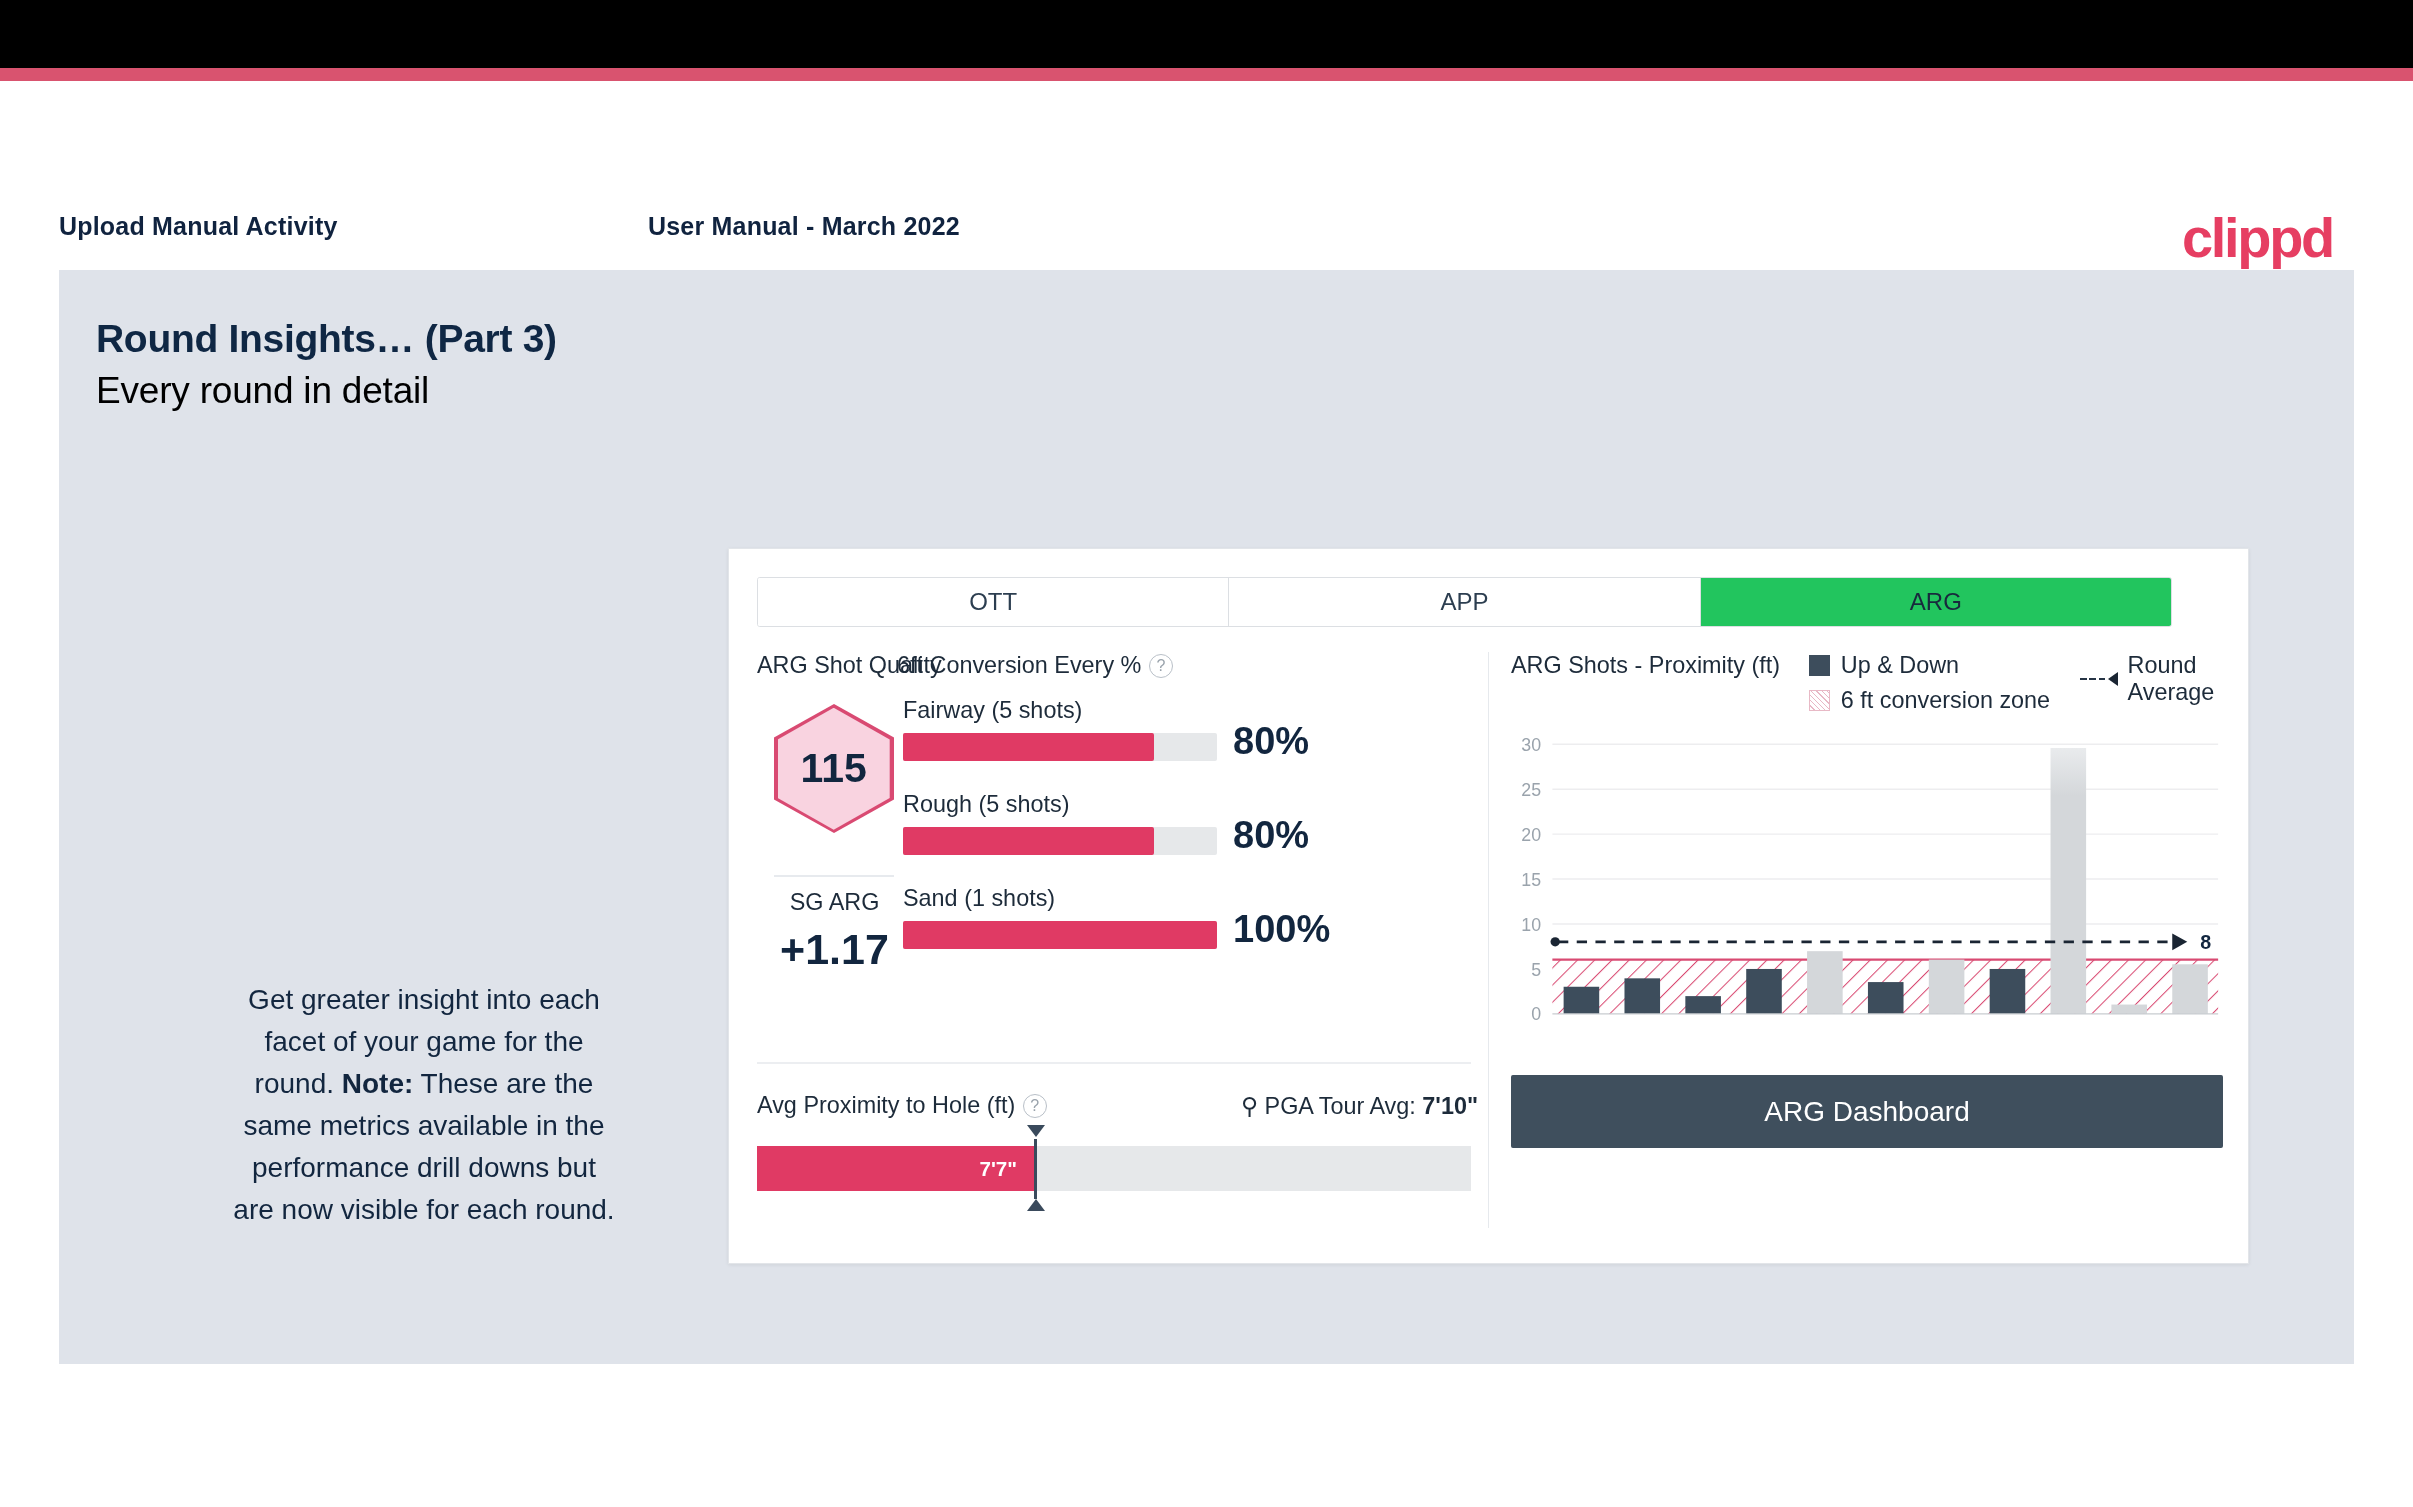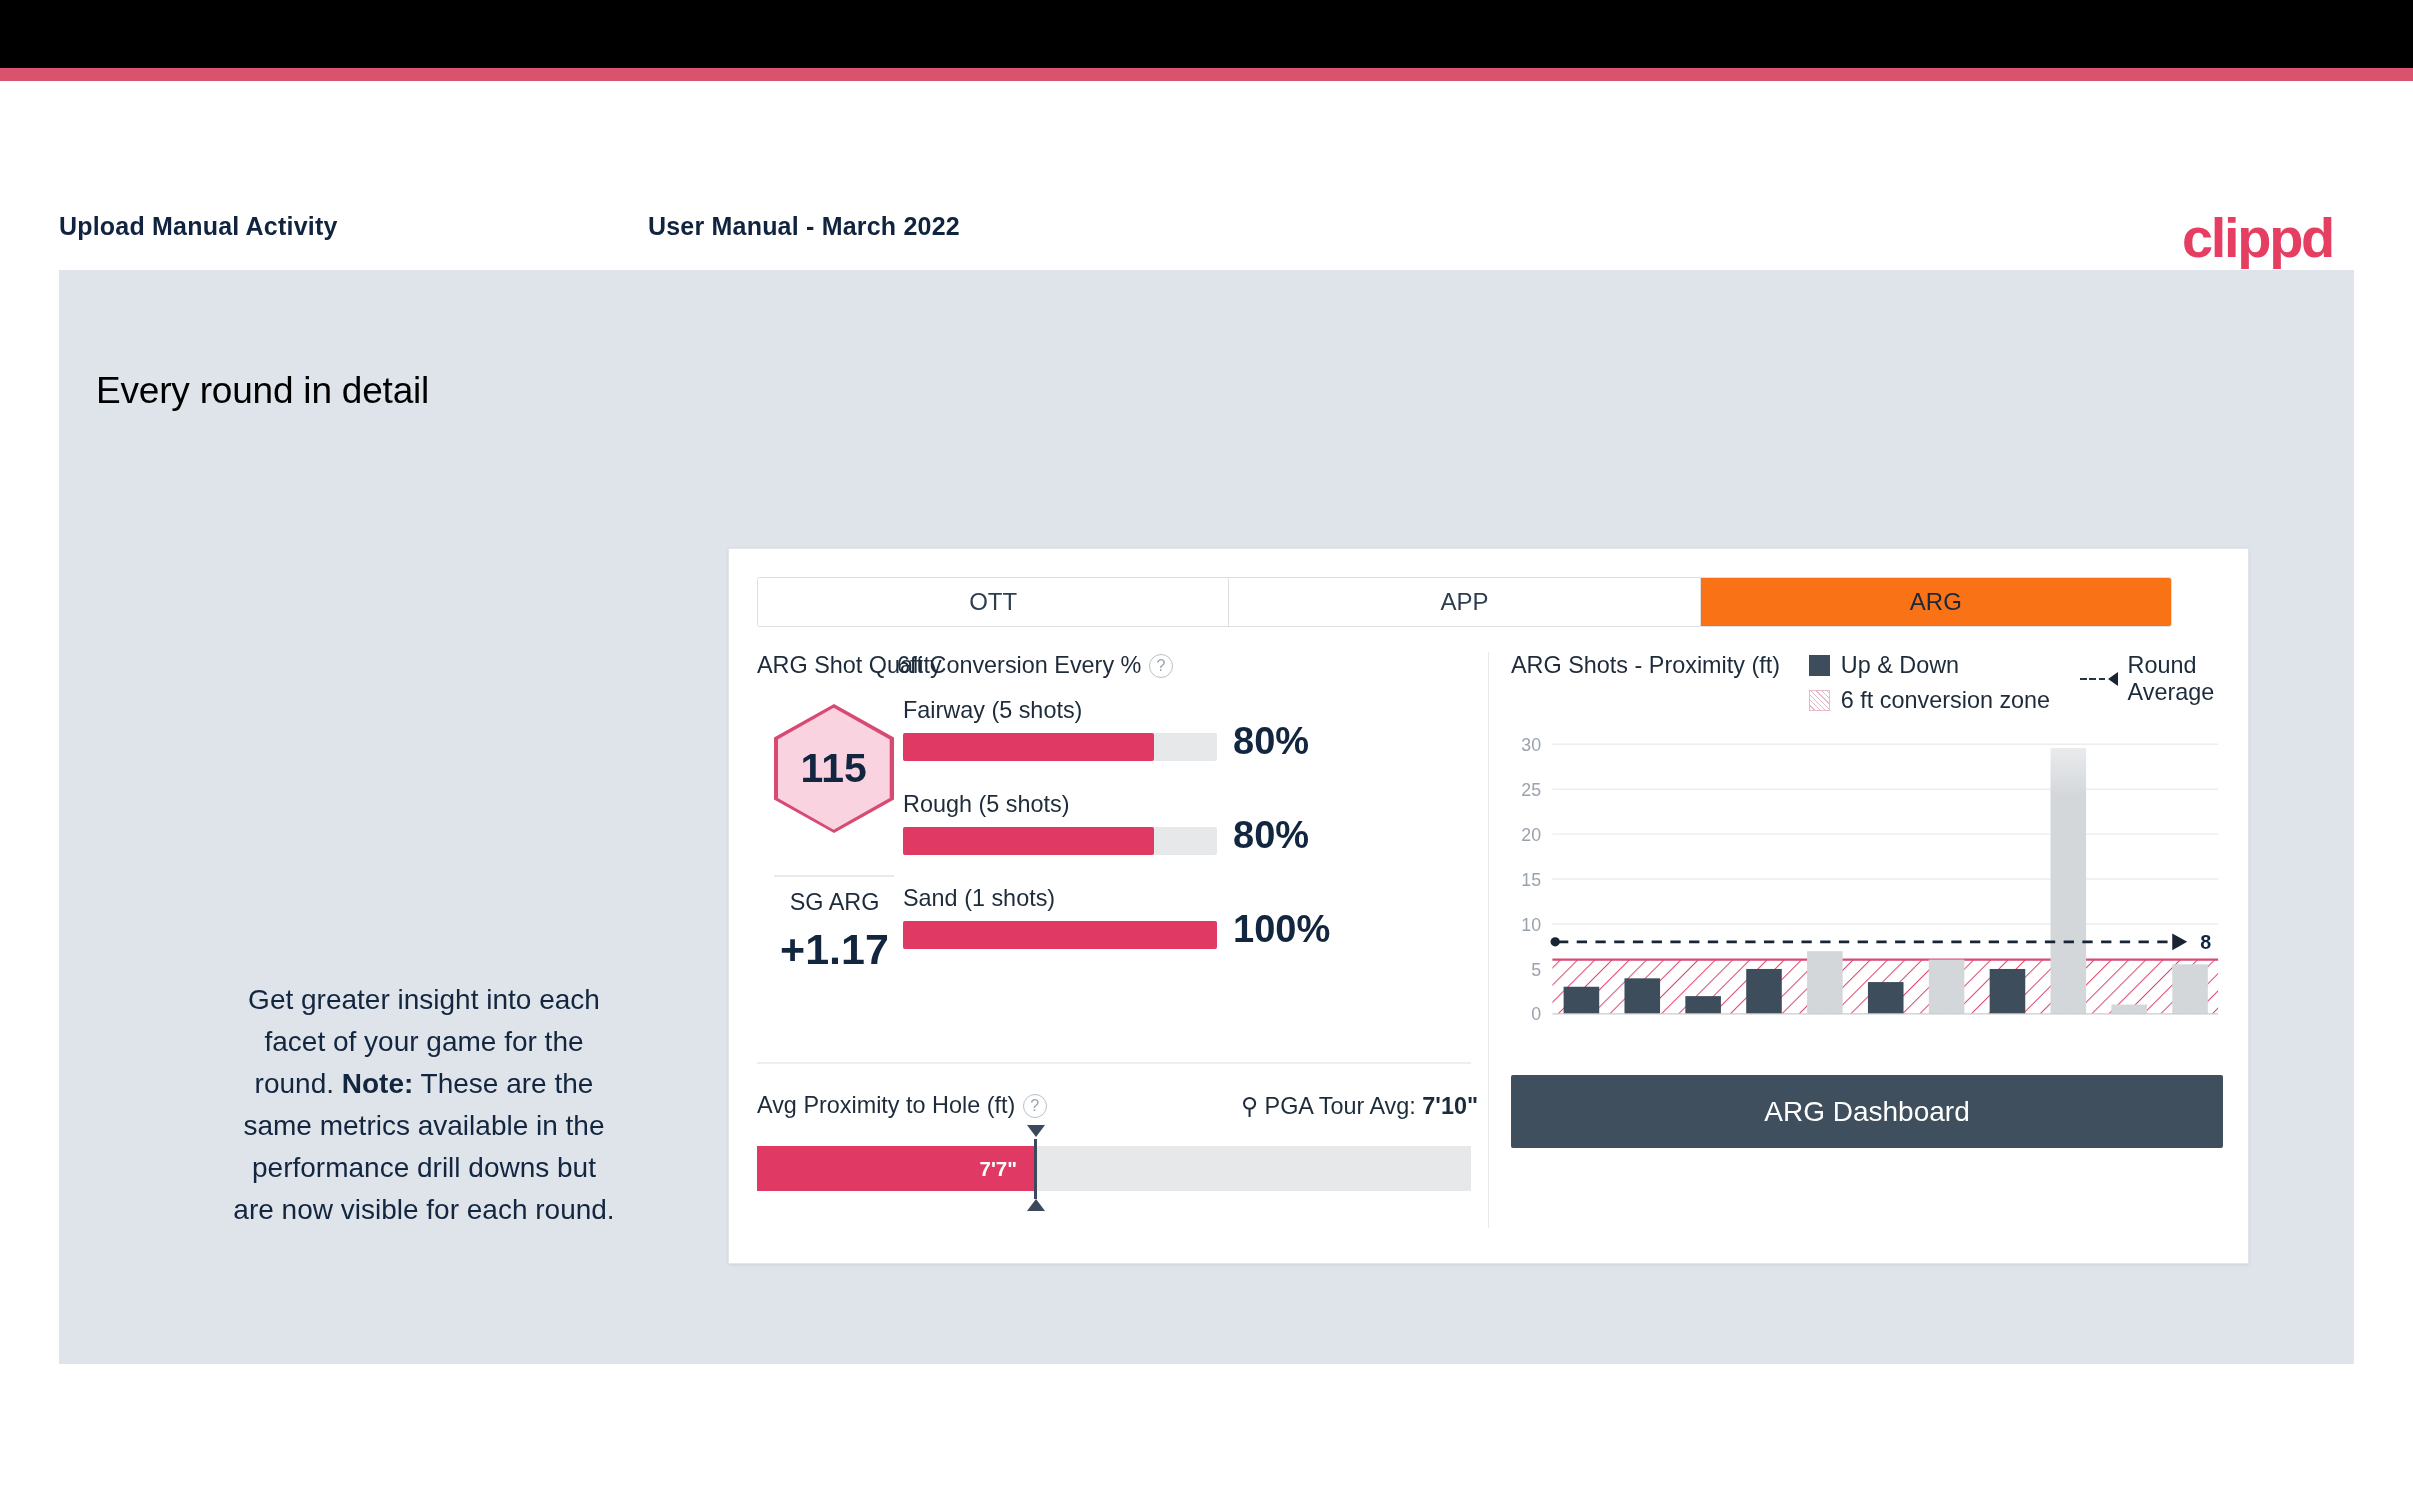--- a/index.html
+++ b/index.html
@@ -40,21 +40,21 @@
     position:absolute; left:728px; top:548px; width:1521px; height:716px;
     background:#ffffff; border:0.9px solid #e2e5e9; box-shadow:0 0.9px 3.7px rgba(0,0,0,.07);
   }
 
   
   .tabs { position:absolute; left:28px; top:28px; width:1415px; height:50px;
           display:flex; border:0.9px solid #dcdfe3; border-radius:2.8px; overflow:hidden; background:#fff; }
   .tab { flex:1; display:flex; align-items:center; justify-content:center;
          font-size:24px; color:#2c3e50; border-right:0.9px solid #dcdfe3; background:#fff; cursor:pointer;}
   .tab:last-child { border-right:none; }
-  .tab.active { background:#f97316; color:#18293d; }
+  .tab.active { background:#22c55e; color:#18293d; }
 
   
   .col-left  { position:absolute; left:28px; top:103px; width:721px; height:581px; }
   .col-div   { position:absolute; left:759px; top:103px; width:0.9px; height:576px; background:#e6e9ed; }
   .col-right { position:absolute; left:782px; top:103px; width:712px; height:581px; }
 
   .lbl { font-size:23.4px; color:#1d2b3a; }
   .lbl-help { display:inline-flex; width:24px; height:24px; border:1.9px solid #b9c0c8; border-radius:50%;
               align-items:center; justify-content:center; font-size:16px; color:#9aa3ac; vertical-align:1.9px; margin-left:7.5px;}
 
@@ -130,20 +130,21 @@
 
   <div class="header">
     <div class="hdr-left">Upload Manual Activity</div>
     <div class="hdr-mid">User Manual - March 2022</div>
     <div class="hdr-logo">clippd</div>
     <div class="hdr-rule"></div>
   </div>
 
   <div class="slide">
 
+    <div class="slide-title">Round Insights… (Part 3)</div>
     <div class="slide-sub">Every round in detail</div>
 
     <div class="callout">
       <div>Click to navigate between ‘OTT’, ‘APP’,</div>
       <div>‘ARG’ and ‘PUTT’ for that round.</div>
     </div>
 
     <div class="arrow-wrap">
       <svg width="112" height="122" viewBox="0 0 120 130">
         <path d="M6 0 L6 60 L58 60 L58 104" stroke="#cf4f6c" stroke-width="7" fill="none"></path>

